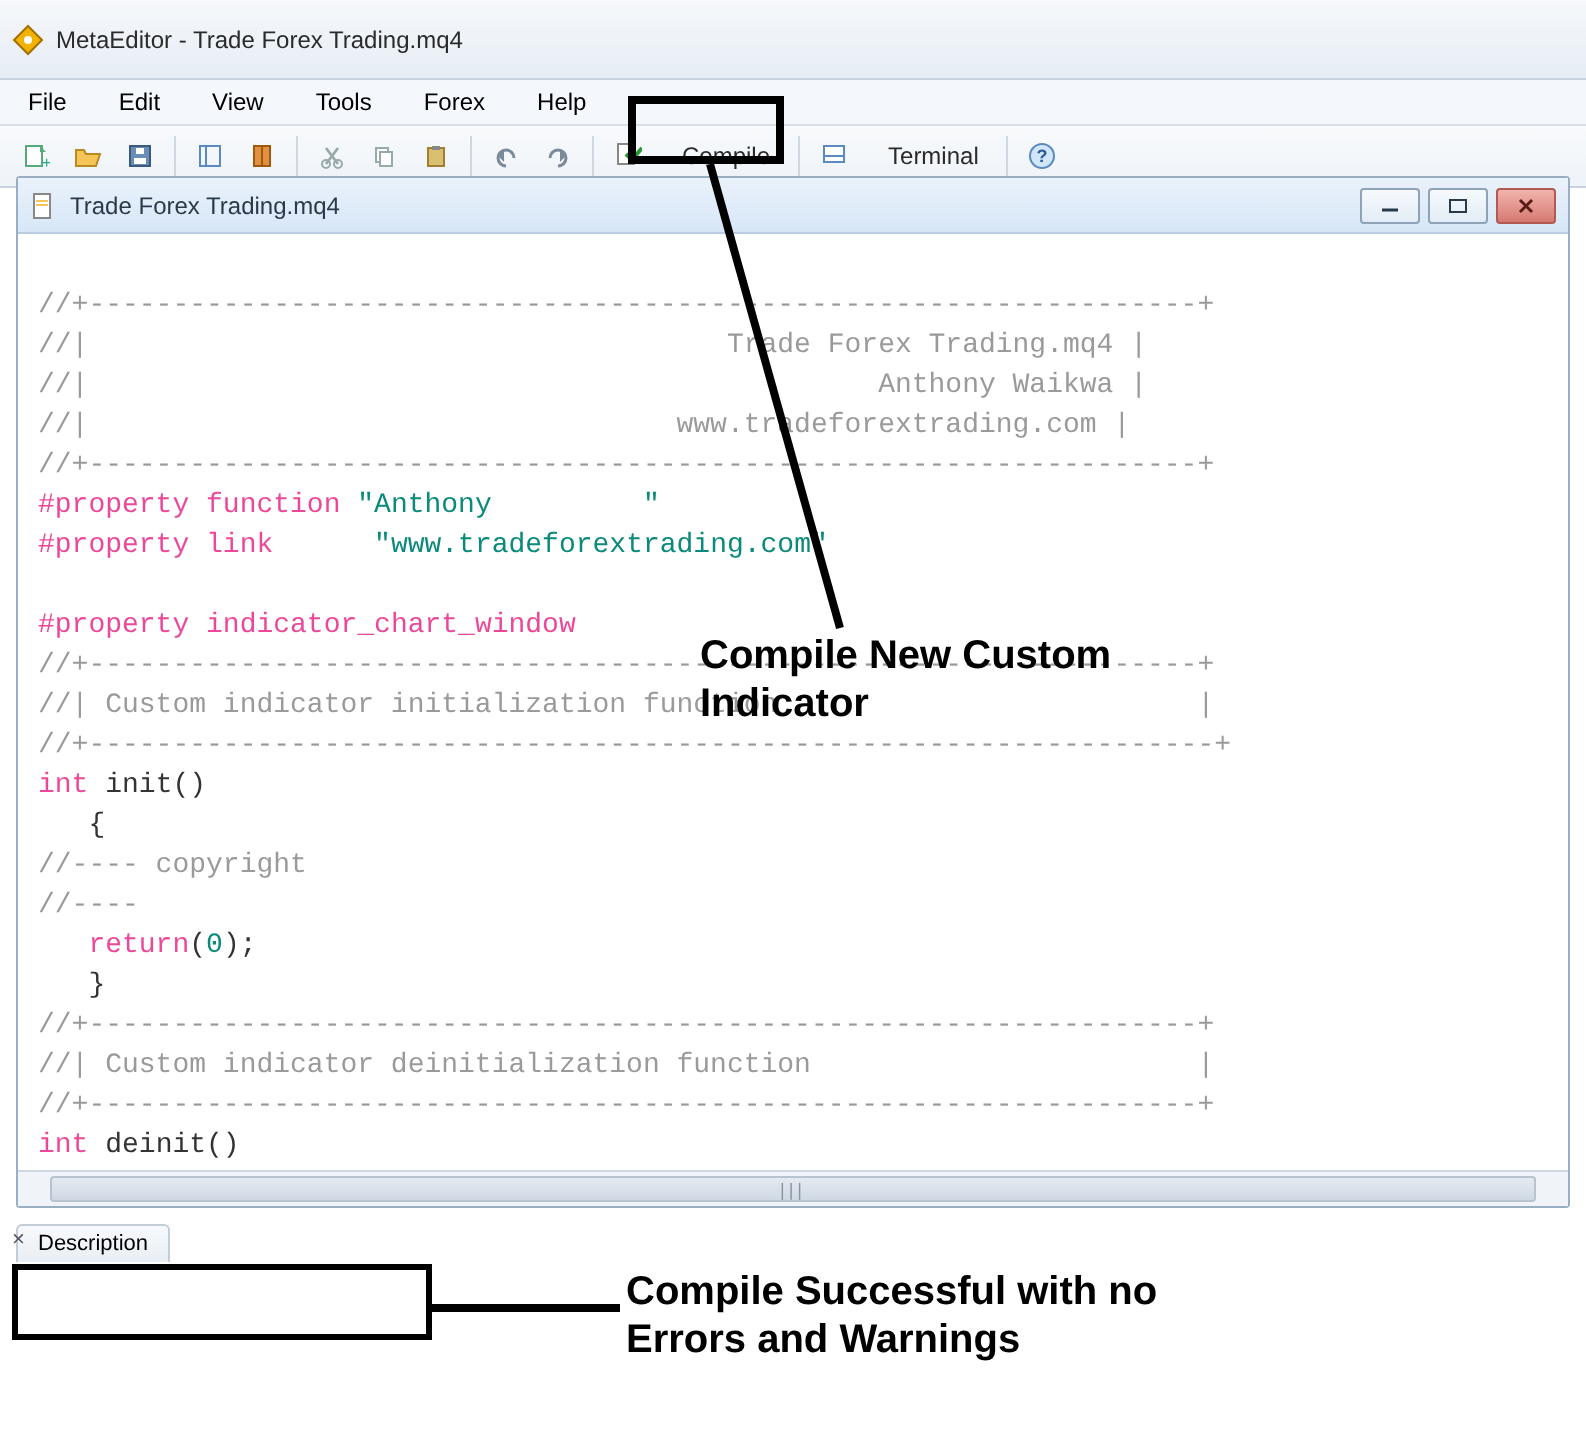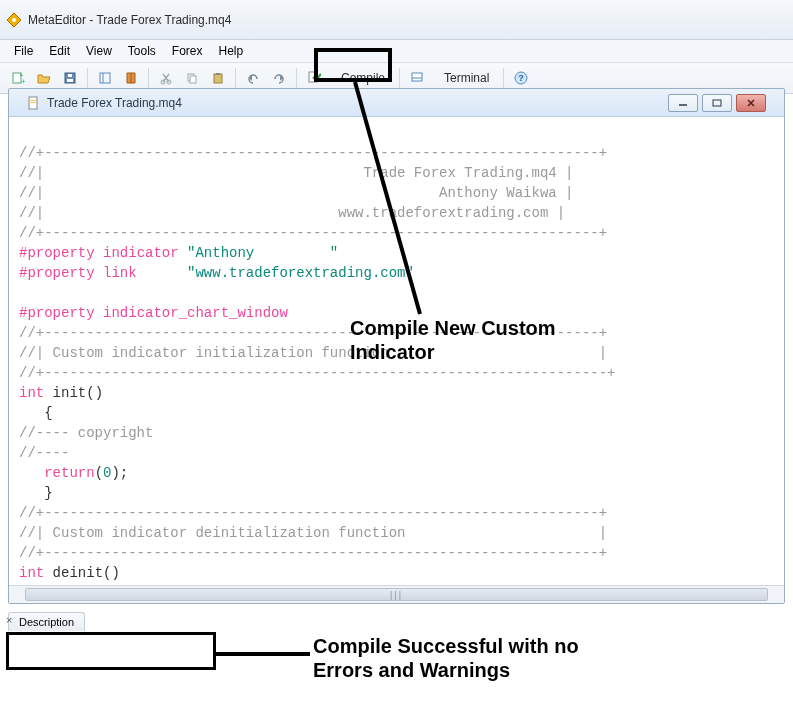--- a/index.html
+++ b/index.html
@@ -1,28 +1,28 @@
 <!DOCTYPE html>
 <html><head>
 <meta charset="utf-8">
 <style>
 * { box-sizing: border-box; margin: 0; padding: 0; }
 body { font-family: "Segoe UI", Tahoma, sans-serif; font-size: 12px; background: #fff; width: 793px; height: 720px; overflow: hidden; position: relative; }
 .titlebar { height: 40px; background: linear-gradient(#f6f8fb,#e6edf5); border-bottom: 1px solid #c8d2de; display: flex; align-items: center; padding: 0 6px; gap: 6px; }
 .titlebar .app-icon { width: 16px; height: 16px; }
 .titlebar-title { font-size: 12px; color: #2b2b2b; }
-.menubar { height: 22px; background: #f4f7fb; display: flex; align-items: center; padding: 0 6px; gap: 0; font-size: 12px; }
+.menubar { height: 22px; background: #f4f7fb; display: flex; align-items: center; padding: 0 6px; gap: 10px; font-size: 12px; }
 .menu-item { padding: 2px 8px; cursor: default; }
 .toolbar { height: 32px; background: linear-gradient(#f8fafc,#eef3f8); border-top: 1px solid #d8dee6; border-bottom: 1px solid #c8d2de; display: flex; align-items: center; padding: 0 6px; gap: 2px; }
 .tbtn { width: 24px; height: 24px; display: flex; align-items: center; justify-content: center; border: 1px solid transparent; border-radius: 2px; }
 .tbtn-labeled { width: auto; padding: 0 8px 0 4px; gap: 20px; font-size: 12px; color: #2b2b2b; }
 .tsep { width: 1px; height: 20px; background: #cfd7e1; margin: 0 3px; }
 .compile-highlight { position: absolute; left: 314px; top: 48px; width: 78px; height: 34px; border: 4px solid #000; pointer-events: none; z-index: 5; }
 .editor-area { position: absolute; left: 8px; top: 88px; right: 8px; height: 516px; background: #fff; border: 1px solid #9aaec3; border-radius: 2px; display: flex; flex-direction: column; }
-.doc-titlebar { height: 28px; background: linear-gradient(#eaf2fb,#d7e6f7); border-bottom: 1px solid #b8cde2; display: flex; align-items: center; padding: 0 18px; gap: 6px; }
+.doc-titlebar { height: 28px; background: linear-gradient(#eaf2fb,#d7e6f7); border-bottom: 1px solid #b8cde2; display: flex; align-items: center; padding: 0 6px; gap: 6px; }
 .doc-titlebar .doc-icon { width: 14px; height: 14px; }
 .doc-title { font-size: 12px; color: #2b3a4a; flex: 1; }
 .win-btns { display: flex; gap: 4px; }
 .win-btn { width: 30px; height: 18px; border: 1px solid #8fa3b8; border-radius: 2px; background: linear-gradient(#f6fafd,#e3ecf5); display: flex; align-items: center; justify-content: center; font-size: 10px; color: #2b3a4a; }
 .win-btn.close { background: linear-gradient(#f2b4ae,#d57a72); border-color: #b05a52; color: #5a1c16; }
 .code-wrap { flex: 1; overflow: hidden; background: #fff; padding: 6px 10px 0 10px; font-family: "Courier New", monospace; font-size: 14px; line-height: 20px; color: #333; white-space: pre; position: relative; }
 .code-wrap .grey { color: #9a9a9a; }
 .code-wrap .blue { color: #ec4899; }
 .code-wrap .teal { color: #0a8a7a; }
 .hscroll { height: 18px; background: #f0f3f7; border-top: 1px solid #d0d7e0; position: relative; }
@@ -177,21 +177,21 @@
           </svg>
         </div>
     </div>
   </div>
   <div class="code-wrap">
 <span class="grey">//+------------------------------------------------------------------+</span>
 <span class="grey">//|                                      Trade Forex Trading.mq4 |</span>
 <span class="grey">//|                                               Anthony Waikwa |</span>
 <span class="grey">//|                                   www.tradeforextrading.com |</span>
 <span class="grey">//+------------------------------------------------------------------+</span>
-<span class="blue">#property</span><span class="blue"> indicator </span><span class="teal">"Anthony         "</span>
+<span class="blue">#property</span><span class="blue"> function </span><span class="teal">"Anthony         "</span>
 <span class="blue">#property</span><span class="blue"> link      </span><span class="teal">"www.tradeforextrading.com"</span>
 
 <span class="blue">#property</span><span class="blue"> indicator_chart_window</span>
 <span class="grey">//+------------------------------------------------------------------+</span>
 <span class="grey">//| Custom indicator initialization function                         |</span>
 <span class="grey">//+-------------------------------------------------------------------+</span>
 <span class="blue">int</span><span> init()</span>
 <span>   {</span>
 <span class="grey">//---- copyright</span>
 <span class="grey">//----</span>

